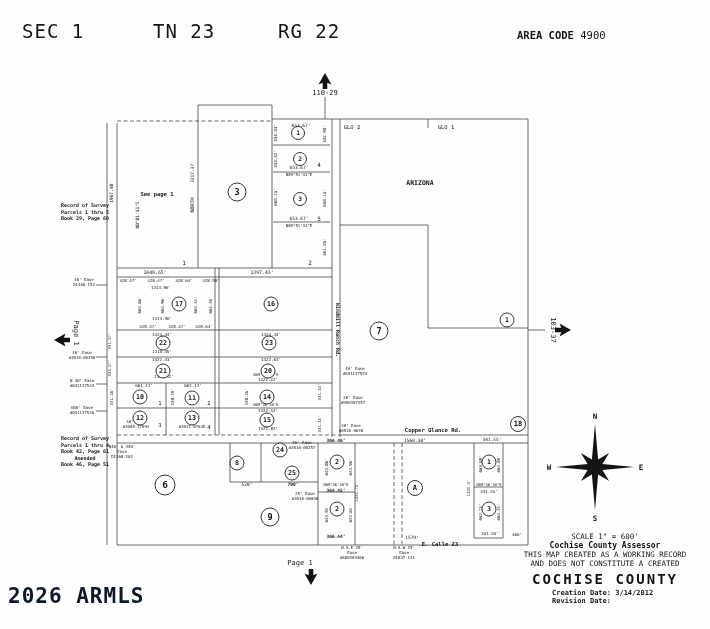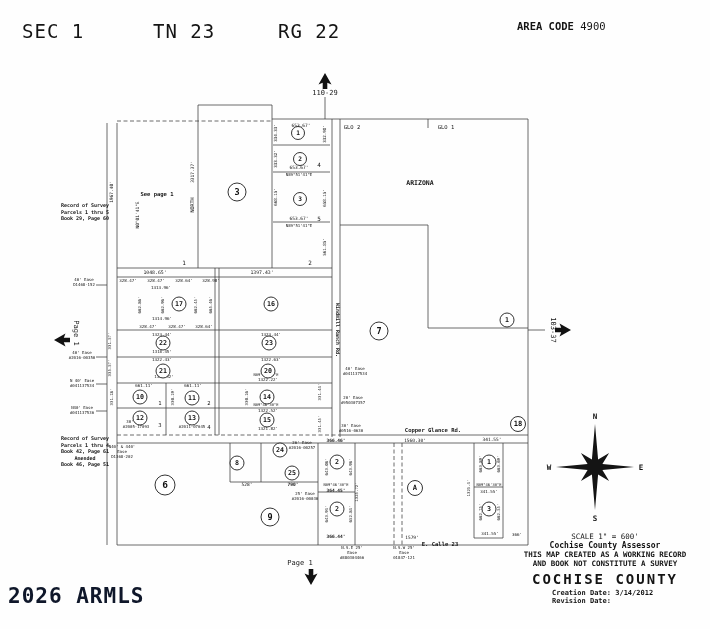--- a/index.html
+++ b/index.html
@@ -3,26 +3,26 @@
 <meta charset="utf-8">
 <style>
   html,body{margin:0;padding:0;width:710px;height:629px;overflow:hidden;background:#ffffff;}
   body{position:relative;font-family:"DejaVu Sans Mono","Liberation Mono",monospace;color:#111;}
   .page{position:absolute;inset:0;background:#fefefe;}
   .hdr{position:absolute;font-size:19px;letter-spacing:1px;color:#141414;white-space:nowrap;}
   #plat-svg{position:absolute;left:0;top:0;width:710px;height:629px;}
   #plat-svg text{font-family:"DejaVu Sans Mono","Liberation Mono",monospace;}
   .book-block{position:absolute;left:517px;top:14px;color:#141414;}
   .book-line{font-size:19px;line-height:25px;letter-spacing:1px;white-space:nowrap;}
-  .area-line{font-size:10.5px;margin-top:6px;white-space:nowrap;}
+  .area-line{font-size:10.5px;margin-top:15px;white-space:nowrap;}
   .area-label{font-weight:bold;}
   .titleblock{position:absolute;left:512px;top:532px;width:186px;text-align:center;color:#141414;}
   .tb-scale{font-size:7.5px;}
   .tb-assessor{font-size:8px;font-weight:bold;}
-  .tb-l1,.tb-l2{font-size:7.5px;font-weight:bold;}
+  .tb-l1,.tb-l2{font-size:7.5px;font-weight:normal;}
   .tb-county{font-size:14px;font-weight:bold;letter-spacing:2px;margin-top:3px;}
   .tb-dates{margin-top:2px;padding-left:40px;text-align:left;}
   .tb-date{font-size:7px;font-weight:bold;}
   .watermark{position:absolute;left:8px;top:584px;font-size:21px;color:#0f172a;letter-spacing:1px;font-weight:600;}
 </style>
 </head>
 <body>
 
 <div class="page">
 
@@ -257,21 +257,21 @@
       <text x="595" y="419" font-size="7.5" text-anchor="middle" fill="#111" font-weight="bold">N</text>
       <text x="595" y="521" font-size="7.5" text-anchor="middle" fill="#111" font-weight="bold">S</text>
       <text x="641" y="470" font-size="7.5" text-anchor="middle" fill="#111" font-weight="bold">E</text>
       <text x="549" y="470" font-size="7.5" text-anchor="middle" fill="#111" font-weight="bold">W</text>
     </svg>
 
   <div class="titleblock">
     <div class="tb-scale">SCALE 1" = 600'</div>
     <div class="tb-assessor">Cochise County Assessor</div>
     <div class="tb-l1">THIS MAP CREATED AS A WORKING RECORD</div>
-    <div class="tb-l2">AND BOOK NOT CONSTITUTE A SURVEY</div>
+    <div class="tb-l2">AND DOES NOT CONSTITUTE A CREATED</div>
     <div class="tb-county">COCHISE COUNTY</div>
     <div class="tb-dates">
       <div class="tb-date">Creation Date: 3/14/2012</div>
       <div class="tb-date">Revision Date:</div>
     </div>
   </div>
 
   <div class="watermark">2026 ARMLS</div>
 
 </div>

